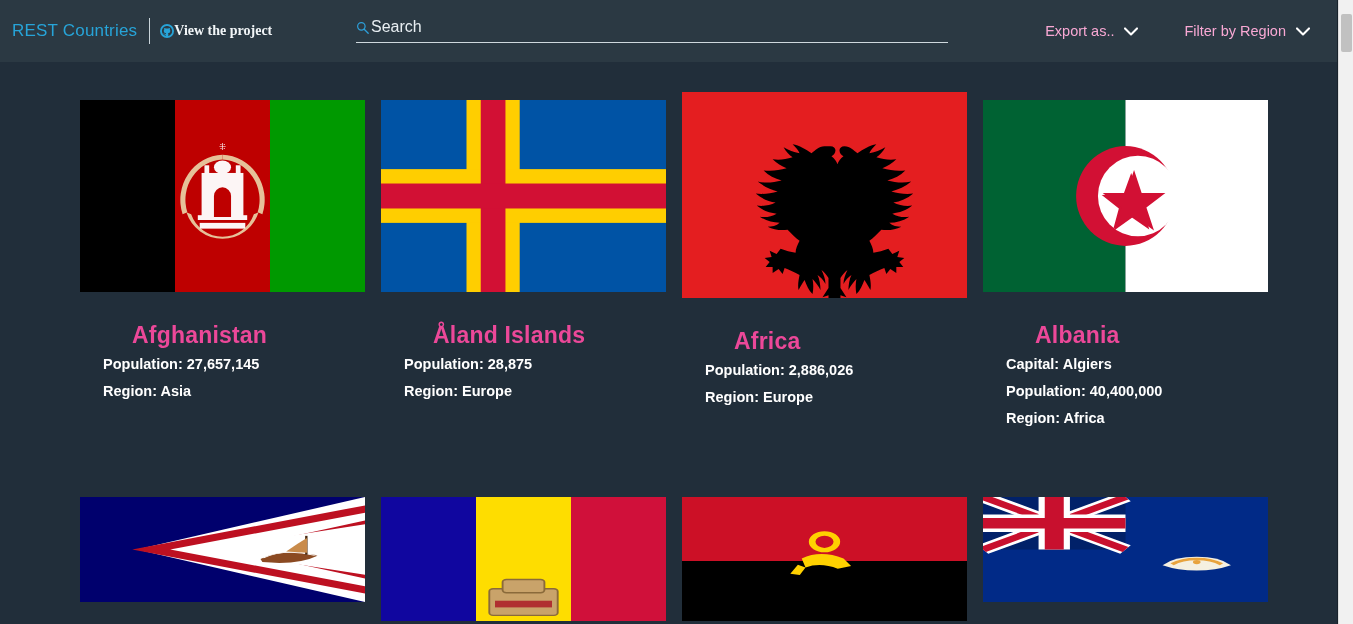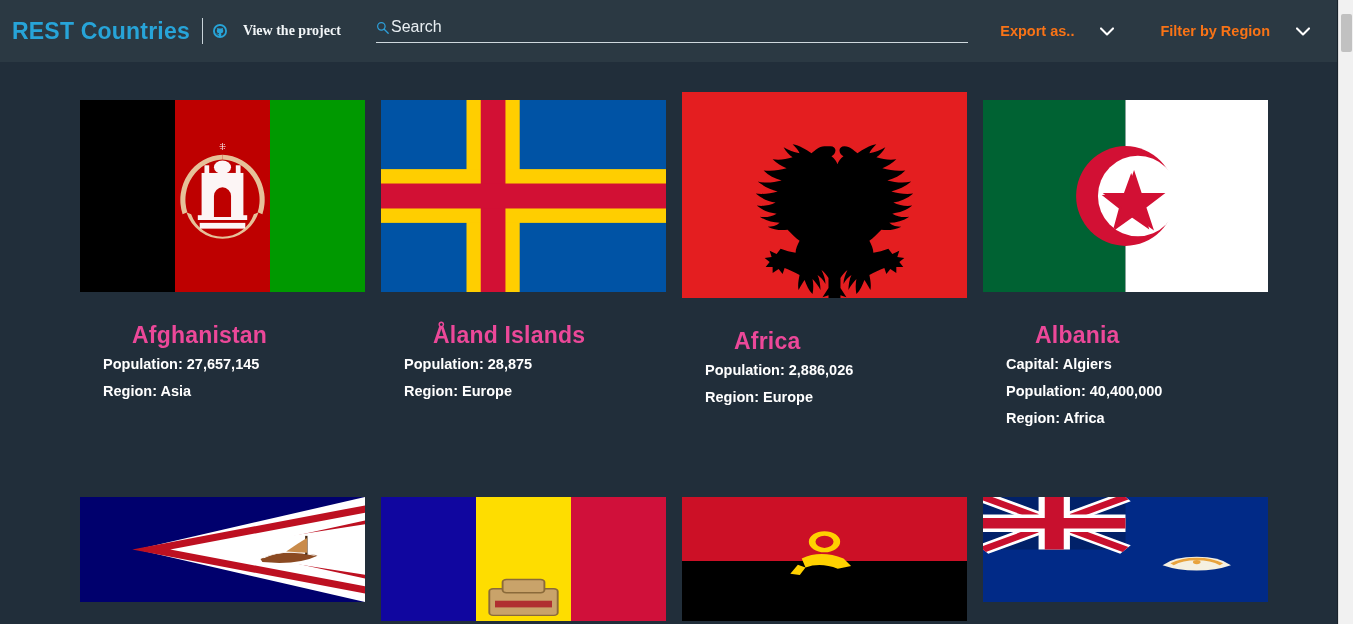--- a/index.html
+++ b/index.html
@@ -22,50 +22,50 @@
     width: 1338px; height: 62px;
     background: #2b3943;
     display: flex; align-items: center;
   }
   .brand-wrap {
     display: flex; align-items: center;
     margin-left: 12px;
   }
   .brand-title {
     color: #27a4d8;
-    font-size: 23px;
-    font-weight: bold;
+    font-size: 17px;
+    font-weight: normal;
     letter-spacing: .2px;
   }
   .brand-divider {
     width: 1px; height: 26px;
     background: #c9d4da;
     margin: 0 10px 0 12px;
   }
   .gh-link {
     display: flex; align-items: center;
-    gap: 16px;
+    gap: 0;
     cursor: pointer;
   }
   .gh-icon {
     width: 14px; height: 14px;
     display: block;
   }
   .gh-label {
     color: #f2f6f8;
     font-family: "Liberation Serif", serif;
     font-size: 14px;
     font-weight: bold;
     white-space: nowrap;
   }
 
   
   .search-wrap {
     position: absolute;
-    left: 376px; top: 18px;
+    left: 356px; top: 18px;
     width: 592px;
   }
   .search-row {
     display: flex; align-items: center;
     padding-bottom: 6px;
     border-bottom: 1px solid #cfd8dd;
   }
   .search-icon {
     width: 13px; height: 13px;
     margin-right: 2px;
@@ -85,24 +85,24 @@
 
   
   .hdr-right {
     position: absolute;
     right: 28px; top: 0; height: 62px;
     display: flex; align-items: center;
     gap: 46px;
   }
   .hdr-menu {
     display: flex; align-items: center;
-    gap: 26px;
-    color: #f97316;
+    gap: 10px;
+    color: #f9a8d4;
     font-size: 14.5px;
-    font-weight: bold;
+    font-weight: normal;
     cursor: pointer;
     white-space: nowrap;
   }
   .chev { display: block; width: 14px; height: 9px; }
 
   
   .grid {
     position: absolute;
     top: 62px; left: 0;
     width: 1338px;

